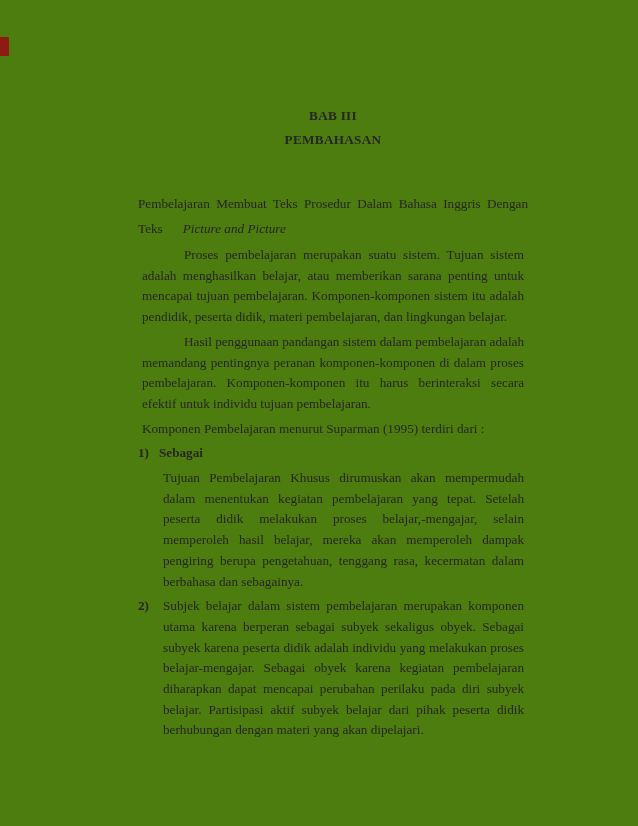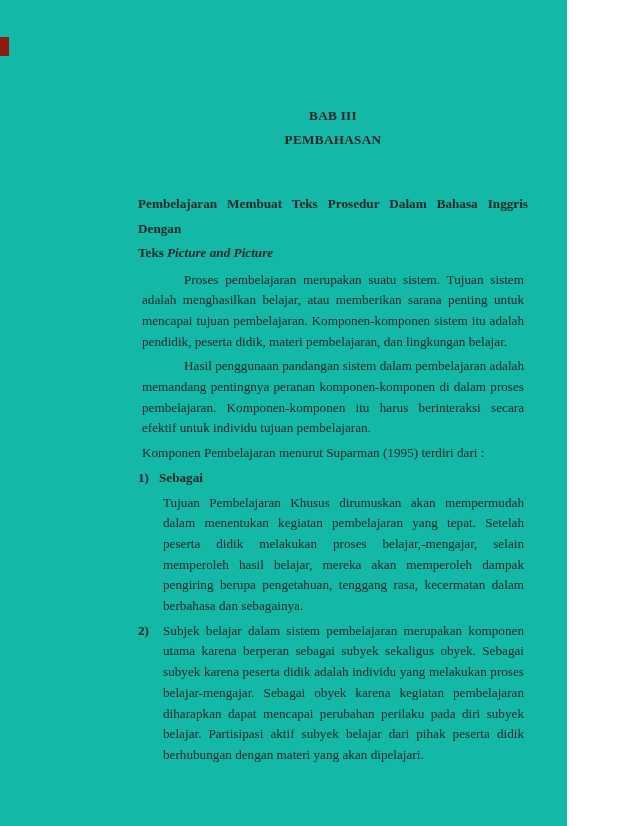--- a/index.html
+++ b/index.html
@@ -2,23 +2,23 @@
 <html><head>
 <meta charset="utf-8">
 <style>
   html, body {
     margin: 0;
     padding: 0;
     background: #ffffff;
   }
   .page {
     position: relative;
-    width: 567px;
+    width: 638px;
     height: 826px;
-    background: #14b8a6;
+    background: #4d7c0f;
     overflow: hidden;
     font-family: "Liberation Serif", "DejaVu Serif", serif;
     color: #262626;
   }
   .corner-mark {
     position: absolute;
     left: 0;
     top: 37px;
     width: 9px;
     height: 19px;
@@ -35,33 +35,33 @@
   .chapter-line {
     text-align: center;
     font-weight: bold;
     line-height: 24px;
     letter-spacing: 0.3px;
   }
   .heading-gap {
     height: 40px;
   }
   .section-heading {
-    font-weight: bold;
+    font-weight: normal;
   }
   .sh-line1 {
     text-align: justify;
     text-align-last: justify;
     line-height: 24.5px;
   }
   .sh-line2 {
     line-height: 24.5px;
     text-align: left;
   }
   .sh-line2 i {
-    margin-left: 3px;
+    margin-left: 20px;
   }
   .para {
     margin: 4px;
     text-align: justify;
   }
   .indent {
     text-indent: 42px;
   }
   .list-item {
     position: relative;

